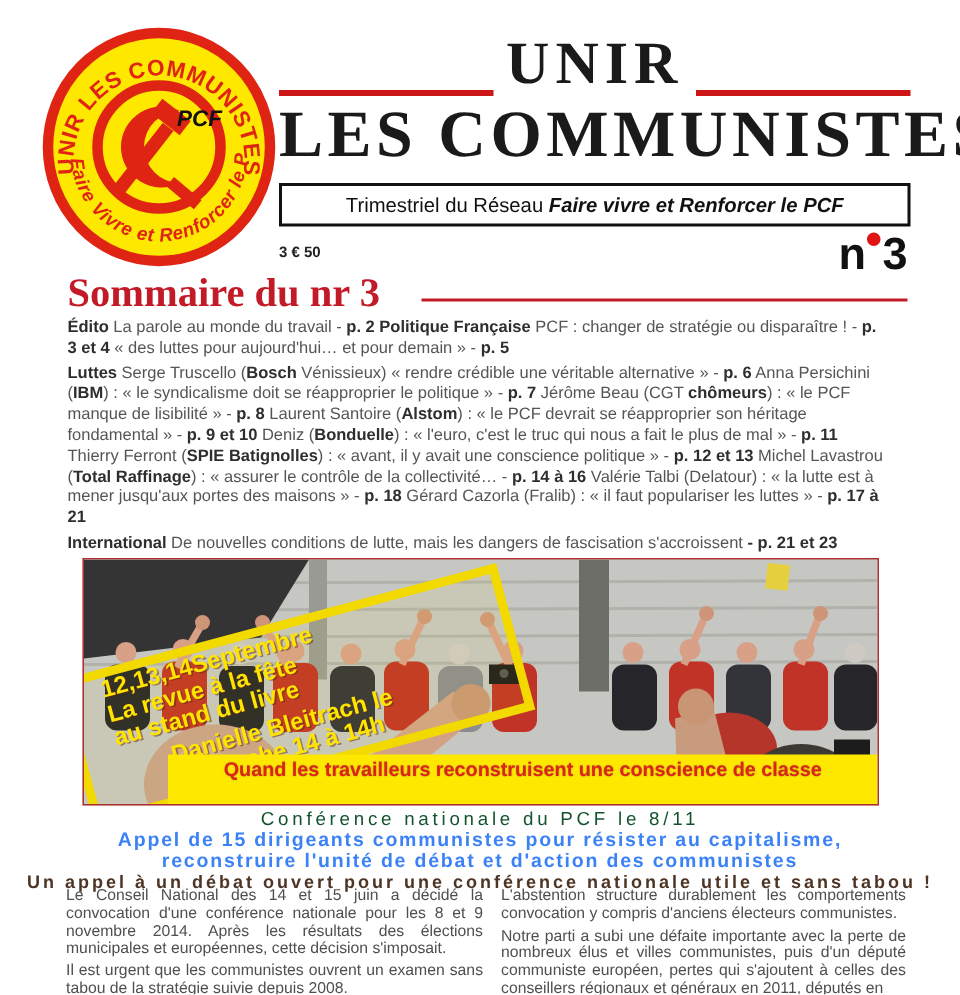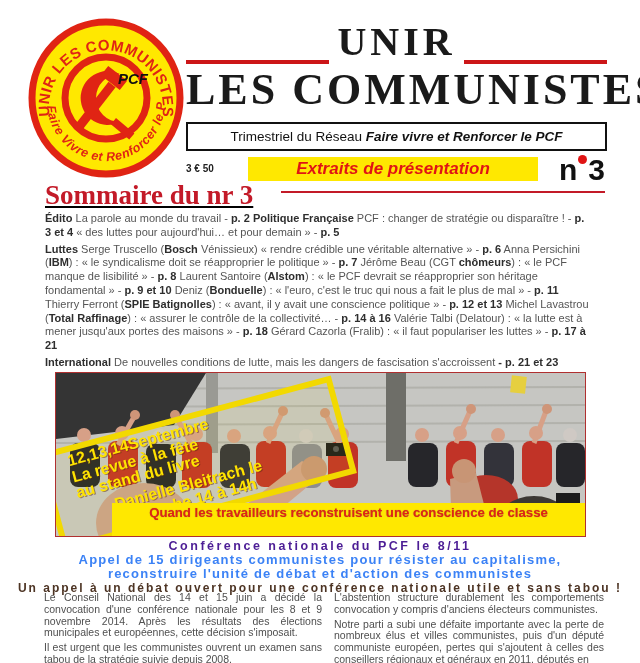--- a/index.html
+++ b/index.html
@@ -23,21 +23,21 @@
   .price{position:absolute;left:0;top:8px;font-size:10px;font-weight:bold;color:#222;}
   .banner{position:absolute;left:62px;top:2px;width:290px;height:24px;background:#ffe800;
         color:#e01414;font-weight:bold;font-style:italic;font-size:17px;text-align:center;
         line-height:24px;}
   .issue{position:absolute;right:2px;top:-2px;font-size:30px;font-weight:bold;color:#111;}
   .issue .dot{display:inline-block;width:9px;height:9px;border-radius:50%;
         background:#e01414;vertical-align:top;margin:2px 1px 0 1px;}
 
   
   .sommaire{position:absolute;left:45px;top:181px;width:560px;}
-  .som-head-row{display:flex;align-items:flex-start;gap:28px;text-decoration:underline;}
+  .som-head-row{display:flex;align-items:center;gap:28px;}
   .som-title{font-family:"Liberation Serif",serif;font-weight:bold;font-size:27px;
         color:#c31a28;line-height:28px;white-space:nowrap;}
   .som-rule{flex:1;height:2px;background:#c31a28;margin-top:10px;}
   .som-body{margin-top:3px;}
   .som-body p{margin:0 16px 3px 0;font-size:11px;line-height:13.8px;color:#555;}
   .som-body .b{font-weight:bold;color:#2e2e2e;}
 
   
   .photo{position:absolute;left:55px;top:372px;width:531px;height:165px;
         border:1px solid #b03030;box-sizing:border-box;overflow:hidden;background:#c6c6c2;}
@@ -47,21 +47,21 @@
         transform:rotate(-15deg);padding:1px 0 0 22px;box-sizing:content-box;}
   .stamp .line{font-weight:bold;font-size:16px;line-height:16.5px;color:#ffe400;
         text-shadow:1px 1px 0 rgba(90,40,20,0.5);white-space:nowrap;}
   .stamp .grp2{margin-top:4px;margin-left:34px;}
   .caption{position:absolute;left:56px;right:0;bottom:0;height:33px;background:#ffe800;
         color:#e02414;font-weight:bold;font-size:13.2px;line-height:19px;text-align:center;
         text-shadow:0 0 1px rgba(40,40,120,0.45);}
 
   
   .announce{position:absolute;left:0;top:539px;width:640px;text-align:center;}
-  .ann1{font-weight:bold;font-size:12.5px;letter-spacing:2.5px;color:#4c1d95;line-height:14px;}
+  .ann1{font-weight:normal;font-size:12.5px;letter-spacing:2.5px;color:#14532d;line-height:14px;}
   .ann2,.ann3{font-weight:bold;font-size:13px;letter-spacing:1.2px;color:#3b82f6;line-height:13.5px;}
   .ann4{font-weight:bold;font-size:12px;letter-spacing:2px;color:#4d3424;line-height:14px;margin-top:1px;}
 
   
   .bodycols{position:absolute;left:44px;top:592px;width:560px;display:flex;gap:12px;}
   .col{font-size:10.5px;line-height:11.8px;color:#4f4f4f;text-align:justify;}
   .col-left{width:278px;}
   .col-right{width:270px;}
   .col p{margin:0 0 3px 0;}
 </style>
@@ -99,21 +99,20 @@
       <div class="redline"></div>
       <div class="unir">UNIR</div>
       <div class="redline"></div>
     </div>
     <div class="lescom">LES COMMUNISTES</div>
     <div class="subtitle-box">
       <span>Trimestriel du Réseau </span><span class="em">Faire vivre et Renforcer le PCF</span>
     </div>
     <div class="under-row">
       <div class="price">3 € 50</div>
-      <div class="banner">Extraits de présentation</div>
       <div class="issue"><span>n</span><span class="dot"></span><span>3</span></div>
     </div>
   </div>
 
   <div class="sommaire">
     <div class="som-head-row">
       <div class="som-title">Sommaire du nr 3</div>
       <div class="som-rule"></div>
     </div>
     <div class="som-body">

